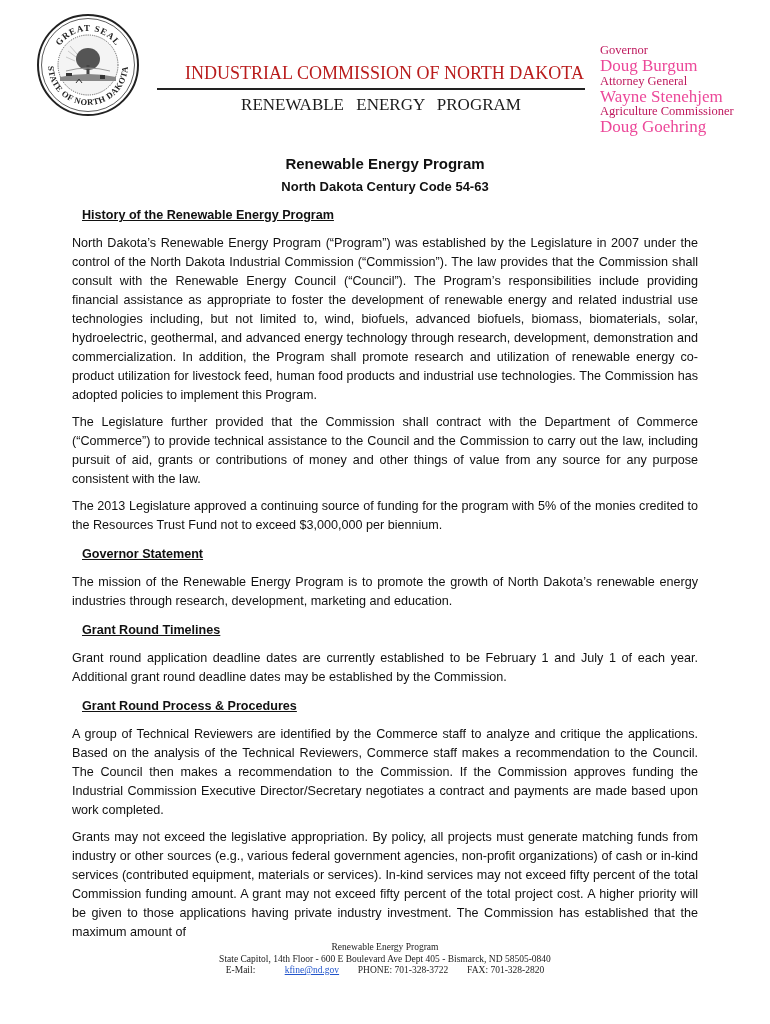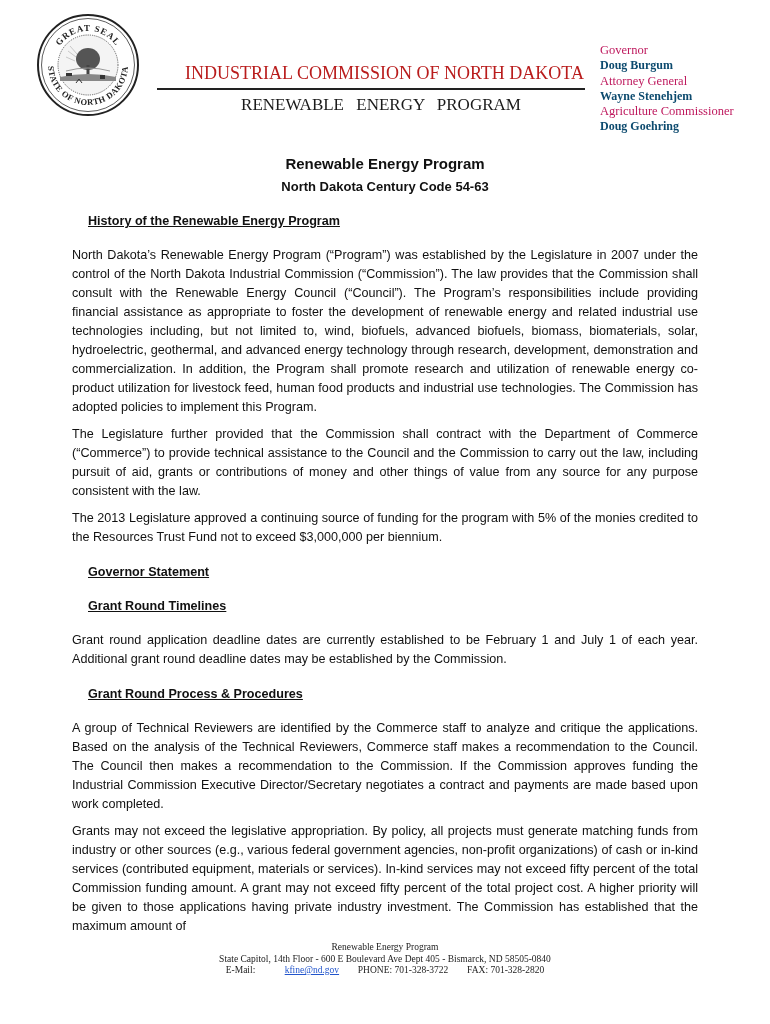--- a/index.html
+++ b/index.html
@@ -8,27 +8,27 @@
 
   
   .seal { position: absolute; left: 36px; top: 13px; width: 104px; height: 104px; }
   .org-block { position: absolute; left: 157px; top: 62px; width: 428px; text-align: center; }
   .org-name { font-family: "Liberation Serif", "DejaVu Serif", serif; font-size: 18px; letter-spacing: 0px; color: #b91c1c; white-space: nowrap; line-height: 22px; margin-left: 27px; }
   .org-rule { height: 2px; background: #222; margin: 4px 0 5px 0; }
   .org-sub { font-family: "Liberation Serif", "DejaVu Serif", serif; font-size: 17px; color: #1a1a1a; word-spacing: 8px; padding-left: 20px; line-height: 20px; }
 
   .officials { position: absolute; left: 600px; top: 43px; font-family: "Liberation Serif", "DejaVu Serif", serif; font-size: 12.5px; line-height: 15.3px; color: #222; }
   .officials .title { color: #be185d; }
-  .officials .name { font-weight: bold; color: #0c4a6e; font-size: 12px; }
+  .officials .name { font-weight: normal; color: #ec4899; font-size: 17px; }
 
   
   .doc { position: absolute; left: 72px; top: 154px; width: 626px; font-family: "Liberation Sans", "DejaVu Sans", sans-serif; font-size: 12.6px; line-height: 19px; color: #111; }
   .doc-title { text-align: center; font-weight: bold; font-size: 15px; line-height: 20px; margin: 0; }
   .doc-subtitle { text-align: center; font-weight: bold; font-size: 13px; line-height: 18px; margin: 4px 0 10px 0; }
-  .section-heading { font-weight: bold; text-decoration: underline; margin: 16px; line-height: 18px; }
+  .section-heading { font-weight: bold; text-decoration: underline; margin: 10px; line-height: 18px; }
   .para { text-align: justify; margin: 0 0 8px 0; }
 
   
   .footer { position: absolute; left: 0; top: 942px; width: 770px; text-align: center; font-family: "Liberation Serif", "DejaVu Serif", serif; font-size: 9.5px; line-height: 11.5px; color: #222; }
   .footer a { color: #2255cc; text-decoration: underline; margin-left: 27px; }
   .footer .spacer { display: inline-block; width: 14px; }
 </style>
 </head>
 <body>
 
@@ -87,20 +87,21 @@
 
     <div>
       <div class="section-heading">History of the Renewable Energy Program</div>
       <p class="para">North Dakota’s Renewable Energy Program (“Program”) was established by the Legislature in 2007 under the control of the North Dakota Industrial Commission (“Commission”).  The law provides that the Commission shall consult with the Renewable Energy Council (“Council”). The Program’s responsibilities include providing financial assistance as appropriate to foster the development of renewable energy and related industrial use technologies including, but not limited to, wind, biofuels, advanced biofuels, biomass, biomaterials, solar, hydroelectric, geothermal, and advanced energy technology through research, development, demonstration and commercialization.  In addition, the Program shall promote research and utilization of renewable energy co-product utilization for livestock feed, human food products and industrial use technologies.  The Commission has adopted policies to implement this Program.</p>
       <p class="para">The Legislature further provided that the Commission shall contract with the Department of Commerce (“Commerce”) to provide technical assistance to the Council and the Commission to carry out the law, including pursuit of aid, grants or contributions of money and other things of value from any source for any purpose consistent with the law.</p>
       <p class="para">The 2013 Legislature approved a continuing source of funding for the program with 5% of the monies credited to the Resources Trust Fund not to exceed $3,000,000 per biennium.</p>
     </div>
 
     <div>
       <div class="section-heading">Governor Statement</div>
+      <p class="para">The mission of the Renewable Energy Program is to promote the growth of North Dakota’s renewable energy industries through research, development, marketing and education.</p>
     </div>
 
     <div>
       <div class="section-heading">Grant Round Timelines</div>
       <p class="para">Grant round application deadline dates are currently established to be February 1 and July 1 of each year.   Additional grant round deadline dates may be established by the Commission.</p>
     </div>
 
     <div>
       <div class="section-heading">Grant Round Process &amp; Procedures</div>
       <p class="para">A group of Technical Reviewers are identified by the Commerce staff to analyze and critique the applications. Based on the analysis of the Technical Reviewers, Commerce staff makes a recommendation to the Council.  The Council then makes a recommendation to the Commission.  If the Commission approves funding the Industrial Commission Executive Director/Secretary negotiates a contract and payments are made based upon work completed.</p>

